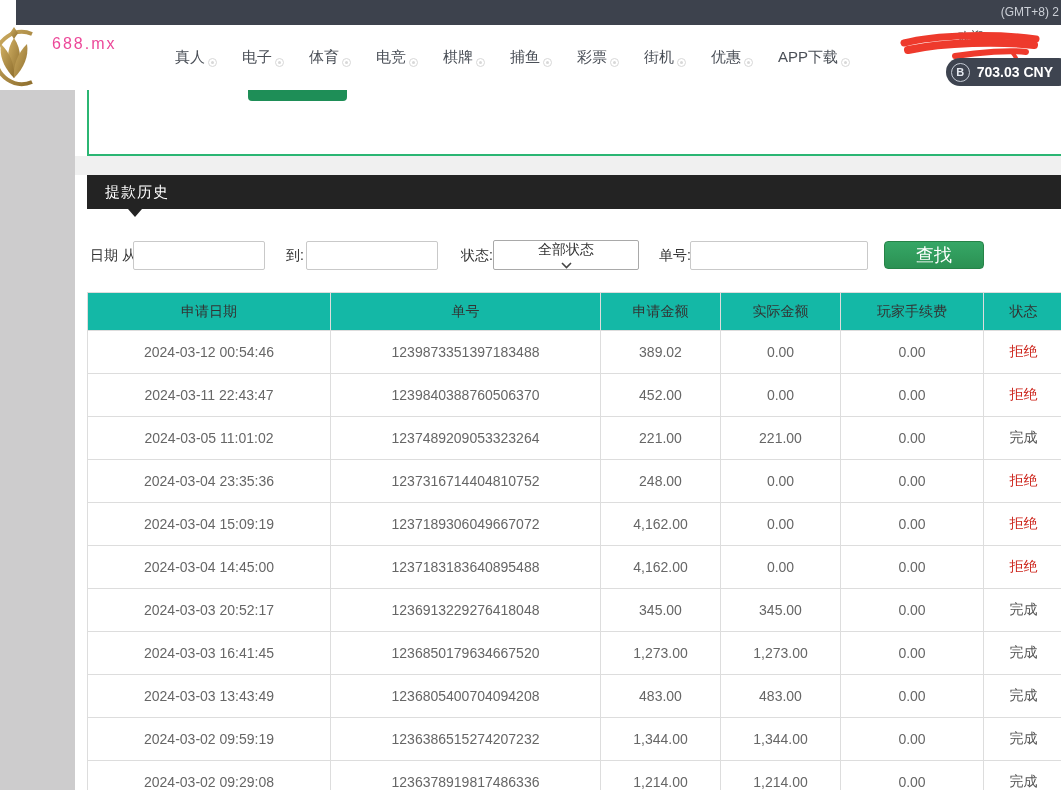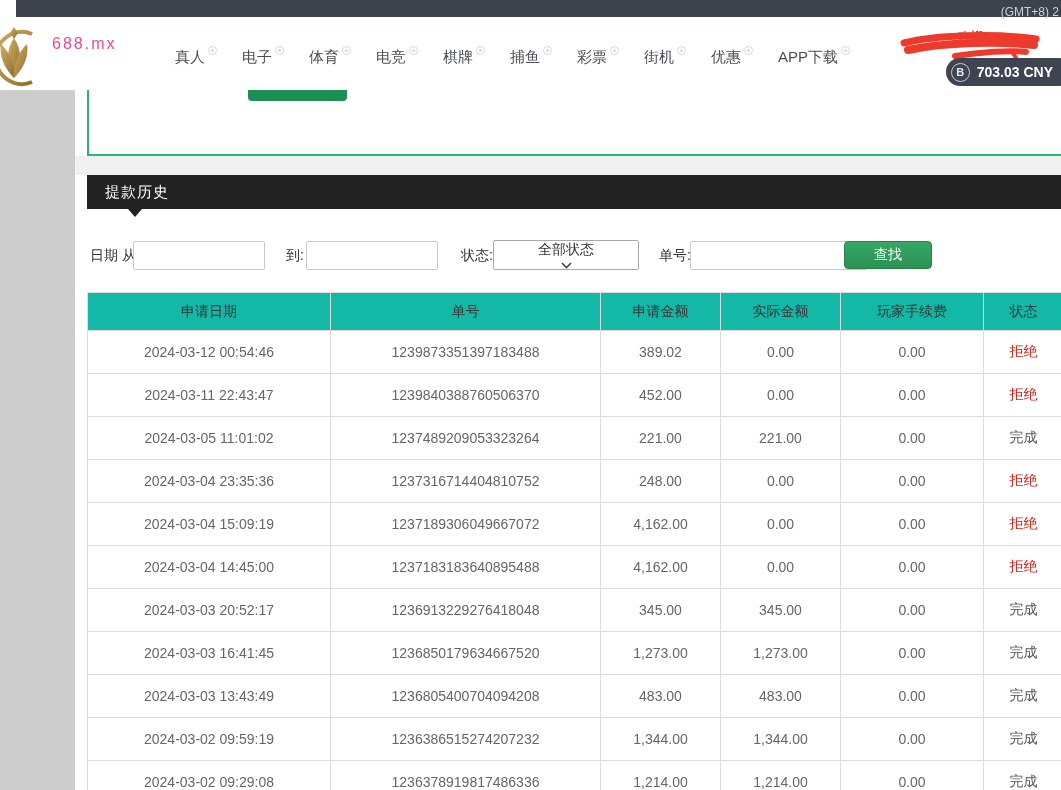--- a/index.html
+++ b/index.html
@@ -3,33 +3,33 @@
 <meta charset="utf-8">
 <style>
   * { margin:0; padding:0; box-sizing:border-box; }
   html,body { width:1061px; height:790px; }
   body {
     position:relative; overflow:hidden; background:#fff;
     font-family:"Liberation Sans","DejaVu Sans",sans-serif;
   }
 
   
-  .topbar { position:absolute; top:0; left:16px; right:0; height:17px; background:#3d424d; }
+  .topbar { position:absolute; top:0; left:16px; right:0; height:25px; background:#3d424d; }
   .topbar .tz { position:absolute; right:2px; top:5px; font-size:12px; color:#ccd0d7; white-space:nowrap; }
 
   
   .hdr { position:absolute; top:25px; left:0; right:0; height:65px; background:#fff; }
   .logo { position:absolute; left:-14px; top:1px; display:flex; align-items:flex-start; cursor:pointer; }
   .logo-text { margin-left:4px; padding-top:8px; text-align:center; }
   .logo-title { font-family:"Liberation Serif","DejaVu Serif",serif; font-style:italic; font-weight:bold;
                 font-size:23px; color:#a8853e; letter-spacing:1px; white-space:nowrap; }
   .logo-domain { font-size:16px; color:#ec4899; letter-spacing:2px; margin-top:1px; }
 
   .nav { position:absolute; left:175px; top:0; height:65px; display:flex; align-items:center; }
-  .nav-item { display:flex; align-items:flex-start; margin-right:25px; cursor:pointer; text-decoration:none; }
+  .nav-item { display:flex; align-items:flex-end; margin-right:25px; cursor:pointer; text-decoration:none; }
   .nav-item .lbl { font-size:15px; color:#4a4f57; white-space:nowrap; }
   .nav-dot { display:inline-block; width:9px; height:9px; border:1px solid #d8d8d8; border-radius:50%;
              margin-left:3px; margin-top:-2px; position:relative; }
   .nav-dot::after { content:""; position:absolute; left:2px; top:2px; width:3px; height:3px;
                     border-radius:50%; background:#d8d8d8; }
 
   .greet-wrap { position:absolute; left:900px; top:3px; width:161px; height:52px; }
   .greet { position:absolute; left:58px; top:0; font-size:13px; color:#555; }
   .scribble { position:absolute; left:0; top:2px; }
 
@@ -64,23 +64,23 @@
   .filters input { position:absolute; top:1px; height:29px; border:1px solid #c9c9c9; border-radius:2px;
                    background:#fff; padding:0 6px; font-size:14px; color:#333; outline:none; }
   .lab-from { left:90px; } .in-from { left:133px; width:132px; }
   .lab-to   { left:286px; } .in-to  { left:306px; width:132px; }
   .lab-status { left:461px; }
   .sel { position:absolute; left:493px; top:0; width:146px; height:30px; border:1px solid #a9a9a9;
          border-radius:2px; background:#fff; display:flex; align-items:center;
          justify-content:space-between; padding:0 8px; cursor:pointer;flex-direction:column; }
   .sel .sel-txt { font-size:14px; color:#333; }
   .lab-order { left:659px;text-align:right; } .in-order { left:690px; width:178px; }
-  .search-btn { position:absolute; left:844px; top:1px; width:88px; height:28px; border-radius:4px;
+  .search-btn { position:absolute; left:884px; top:1px; width:100px; height:28px; border-radius:4px;
                 background:linear-gradient(#36a766,#2b9153); border:1px solid #268347;
-                color:#fff; font-size:14px; cursor:pointer; font-family:inherit; }
+                color:#fff; font-size:18px; cursor:pointer; font-family:inherit; }
 
   
   .grid { position:absolute; left:87px; top:202px; width:976px; z-index:2;
           border-collapse:collapse; table-layout:fixed; font-size:14px; color:#666; background:#fff; }
   .grid th, .grid td { border:1px solid #ddd; padding:0; text-align:center; overflow:hidden; white-space:nowrap; }
   .grid th { height:38px; background:#14b8a6; font-weight:normal; color:#333; }
   .grid td { height:43px; }
   .c1{width:243px} .c2{width:270px} .c3{width:120px} .c4{width:120px} .c5{width:143px} .c6{width:80px}
   .st-red { color:#cc2219; }
   .st-ok  { color:#555; }

